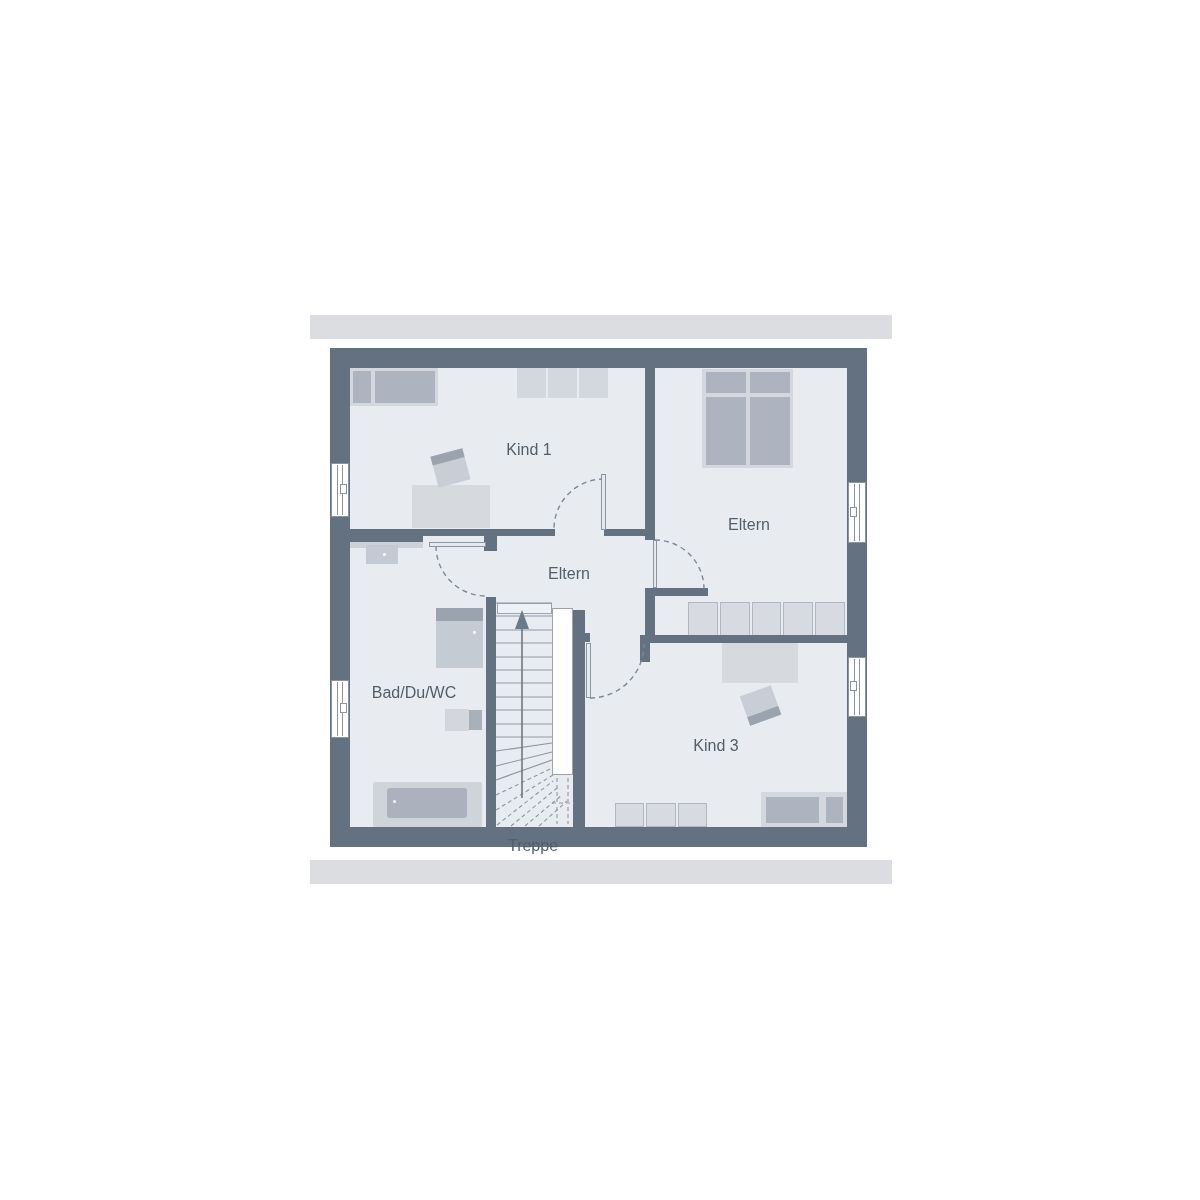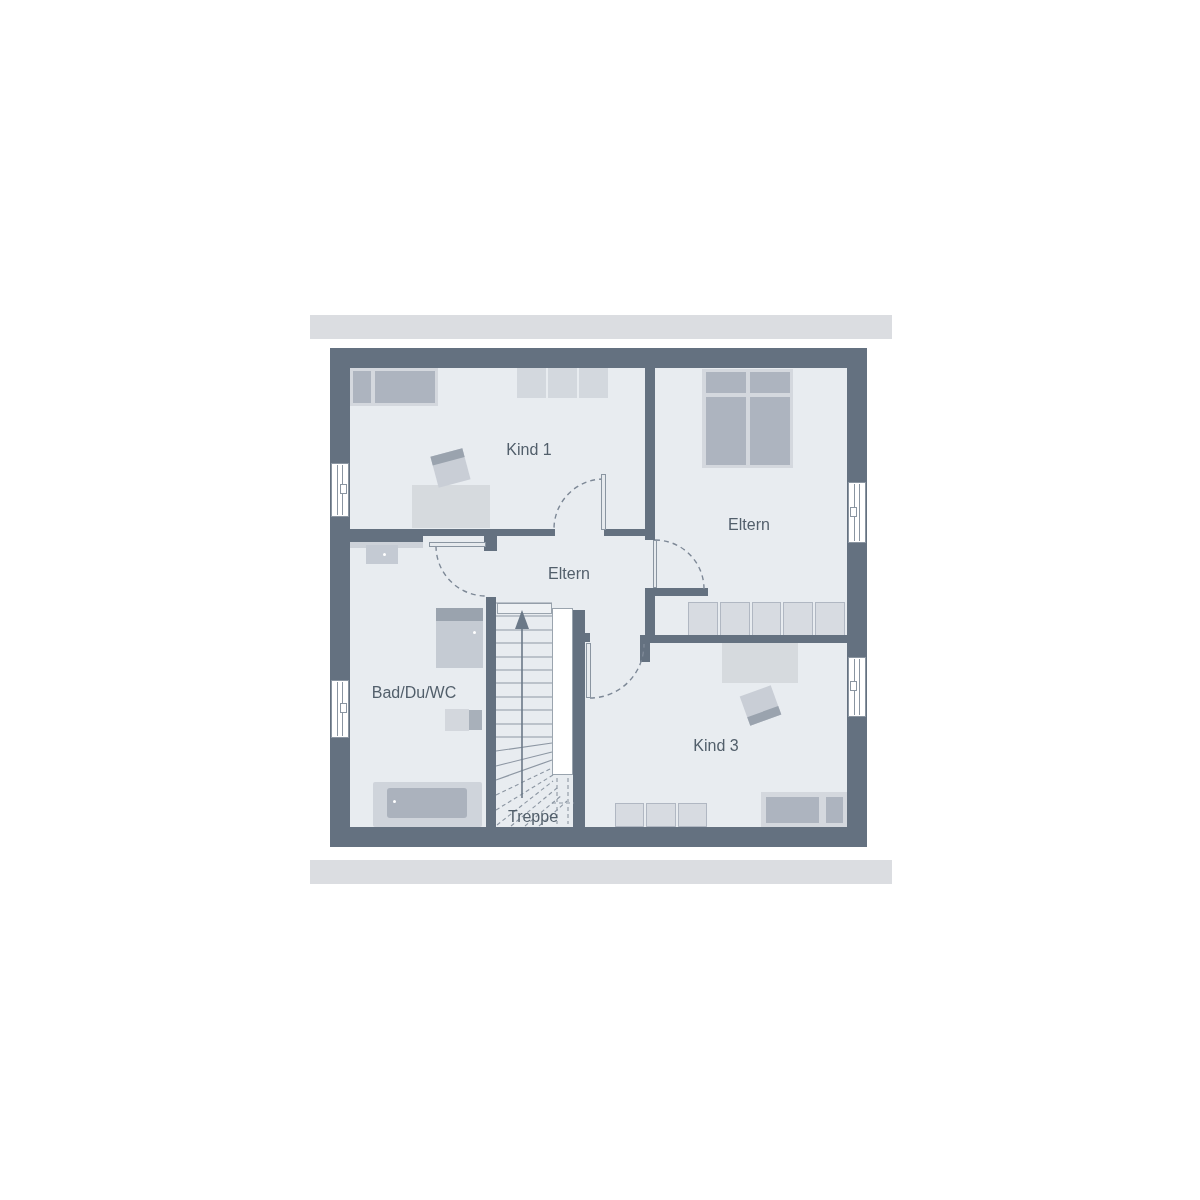--- a/index.html
+++ b/index.html
@@ -94,21 +94,21 @@
   #leaf-kind2{left:586px;top:643px;width:5px;height:55px;}
   #leaf-bad{left:429px;top:542px;width:57px;height:5px;}
   
   .room-label{position:absolute;transform:translate(-50%,-50%);color:var(--label-text,#525f6b);
               font-size:16px;line-height:1;white-space:nowrap;}
   #label-kind1{left:529px;top:450px;}
   #label-eltern{left:749px;top:525px;}
   #label-galerie{left:569px;top:574px;}
   #label-bad{left:414px;top:693px;}
   #label-kind2{left:716px;top:746px;}
-  #label-treppe{left:533px;top:817px;}
+  #label-treppe{left:533px;top:846px;}
 </style>
 </head>
 <body>
 
 <div class="stage">
 
   <div class="bar" id="bar-top"></div>
   <div class="bar" id="bar-bottom"></div>
 
   <div id="floor"></div>

